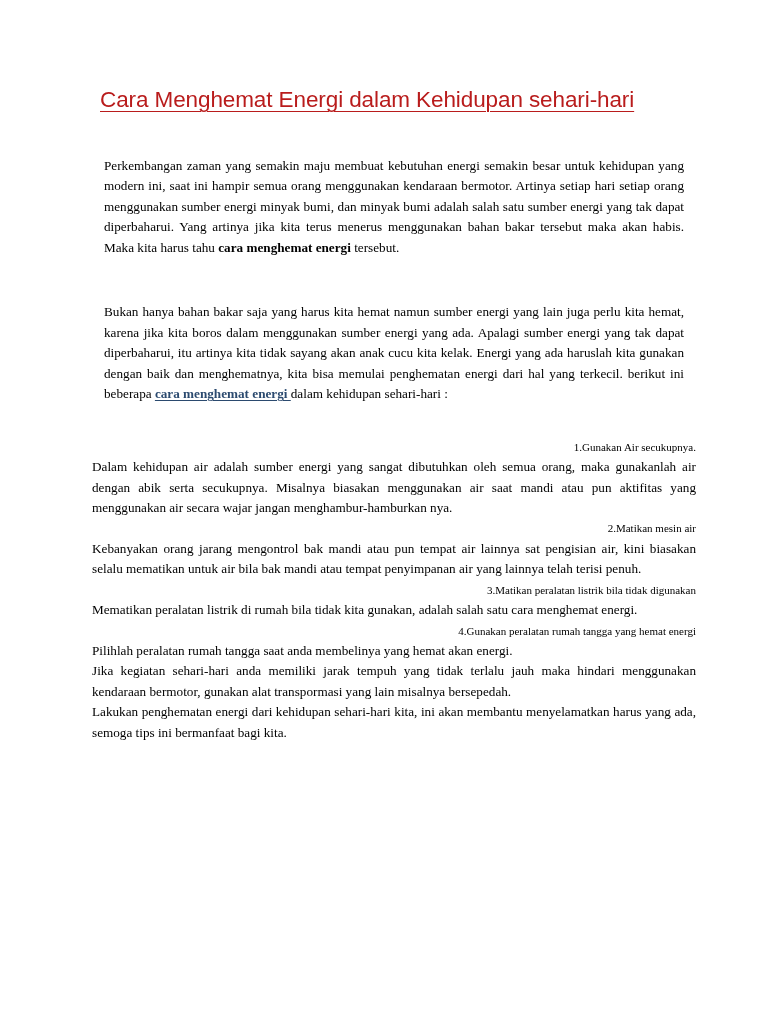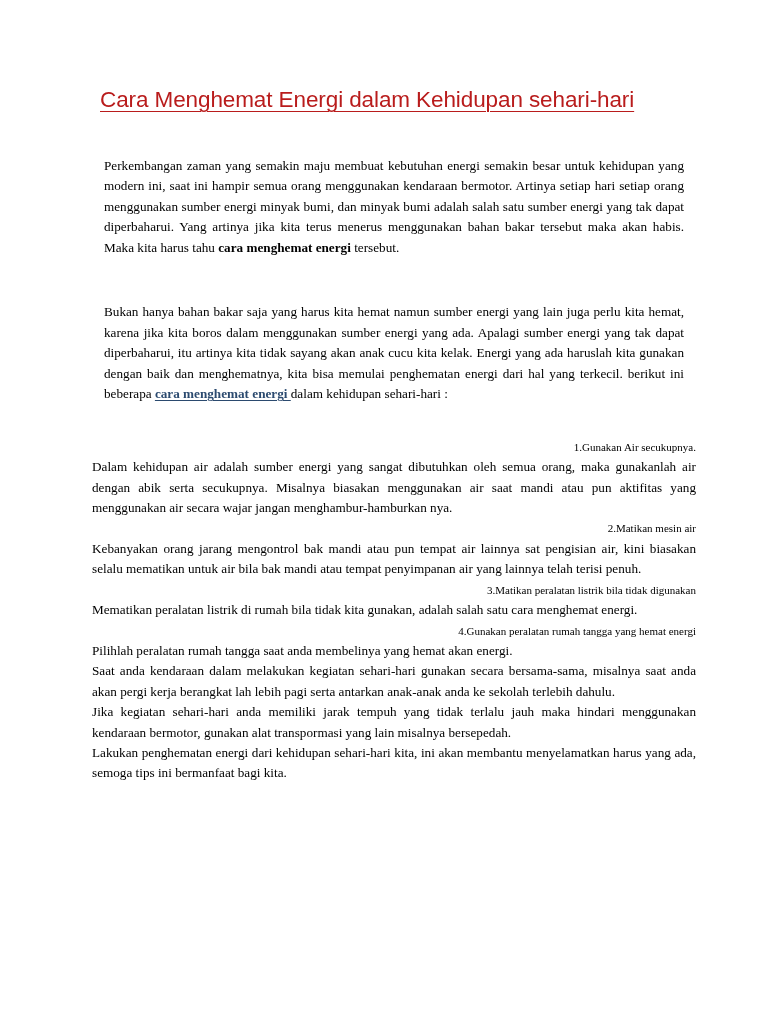--- a/index.html
+++ b/index.html
@@ -150,21 +150,20 @@
         <span class="item-head"><span class="item-num">3.</span><span>Matikan peralatan listrik bila tidak digunakan</span></span>
         <span class="item-body">Mematikan peralatan listrik di rumah bila tidak kita gunakan, adalah salah satu cara menghemat energi.</span>
       </div>
 
       <div class="list-item">
         <span class="item-head"><span class="item-num">4.</span><span>Gunakan peralatan rumah tangga yang hemat energi</span></span>
         <span class="item-body">Pilihlah peralatan rumah tangga saat anda membelinya yang hemat akan energi.</span>
       </div>
 
       <div class="list-item">
-        <span class="item-body">Saat anda kendaraan dalam melakukan kegiatan sehari-hari gunakan secara bersama-sama, misalnya saat anda akan pergi kerja berangkat lah lebih pagi serta antarkan anak-anak anda ke sekolah terlebih dahulu.</span>
       </div>
 
       <div class="list-item">
         <span class="item-body">Jika kegiatan sehari-hari anda memiliki jarak tempuh yang tidak terlalu jauh maka hindari menggunakan kendaraan bermotor, gunakan alat transpormasi yang lain misalnya bersepedah.</span>
       </div>
 
     </div>
 
     <p class="closing">Lakukan penghematan energi dari kehidupan sehari-hari kita, ini akan membantu menyelamatkan harus yang ada, semoga tips ini bermanfaat bagi kita.</p>
 

